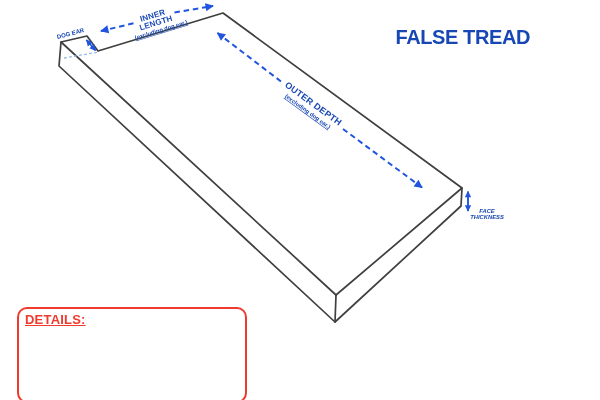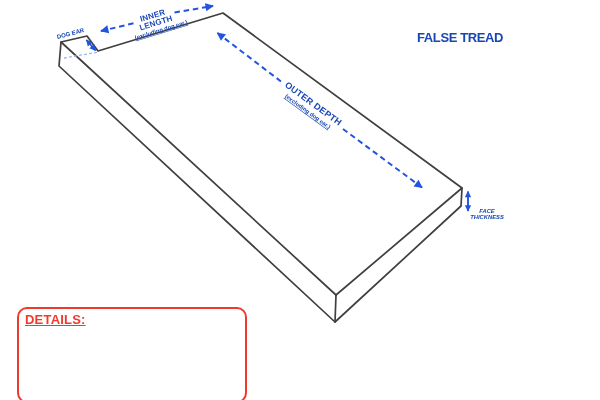--- a/index.html
+++ b/index.html
@@ -26,22 +26,22 @@
   .ah{fill:var(--arrow-blue);}
 
   .blue-label{fill:var(--label-blue);font-weight:bold;}
   .lbl-main{font-size:8px;letter-spacing:.2px;}
   .lbl-od{font-size:9px;letter-spacing:.3px;}
   .lbl-note{font-size:5.8px;font-weight:bold;text-decoration:underline;}
   .lbl-small{font-size:6px;}
   .lbl-face{font-size:5.8px;font-style:italic;}
 
   .title{position:absolute;left:390px;top:30px;width:140px;
-         text-align:center;color:var(--label-blue);font-weight:bold;
-         font-size:13px;line-height:15px;letter-spacing:-0.4px;}
+         text-align:right;color:var(--label-blue);font-weight:bold;
+         font-size:20px;line-height:15px;letter-spacing:-0.4px;}
 
   .details-box{position:absolute;left:17px;top:307px;width:226px;height:92px;
                border:2.6px solid var(--details-red);border-radius:10px;
                background:#fff;}
   .details-heading{display:inline-block;margin:3px 0 0 6px;
                    color:var(--details-red);font-weight:bold;font-size:13px;
                    text-decoration:underline;letter-spacing:.2px;}
 </style>
 </head>
 <body>

